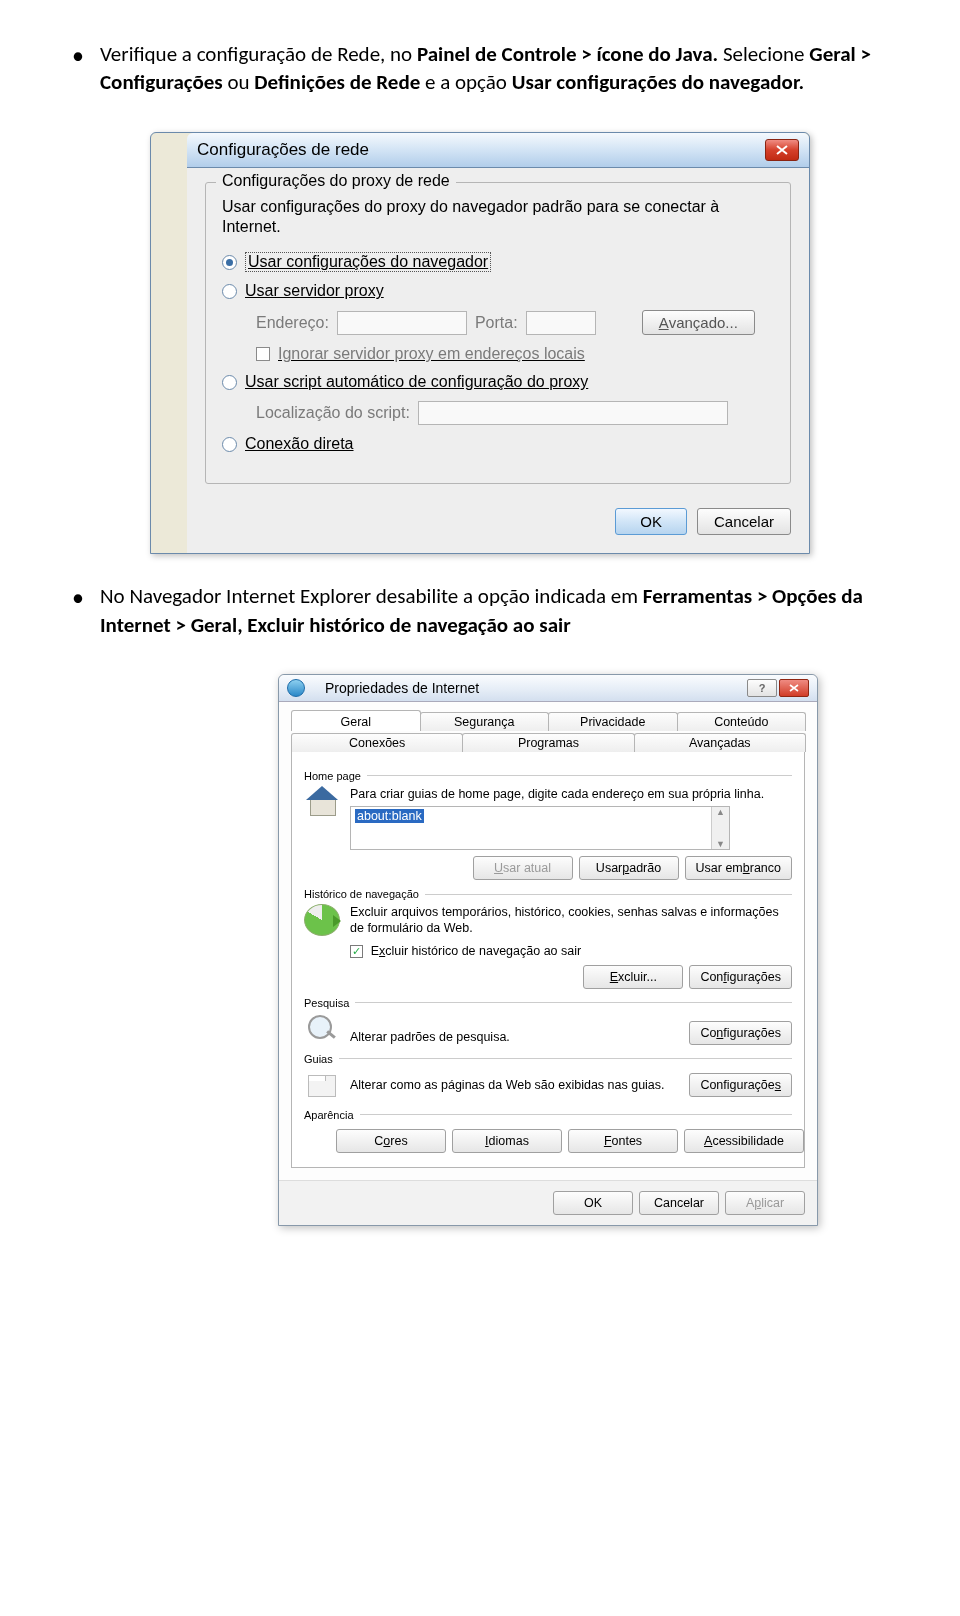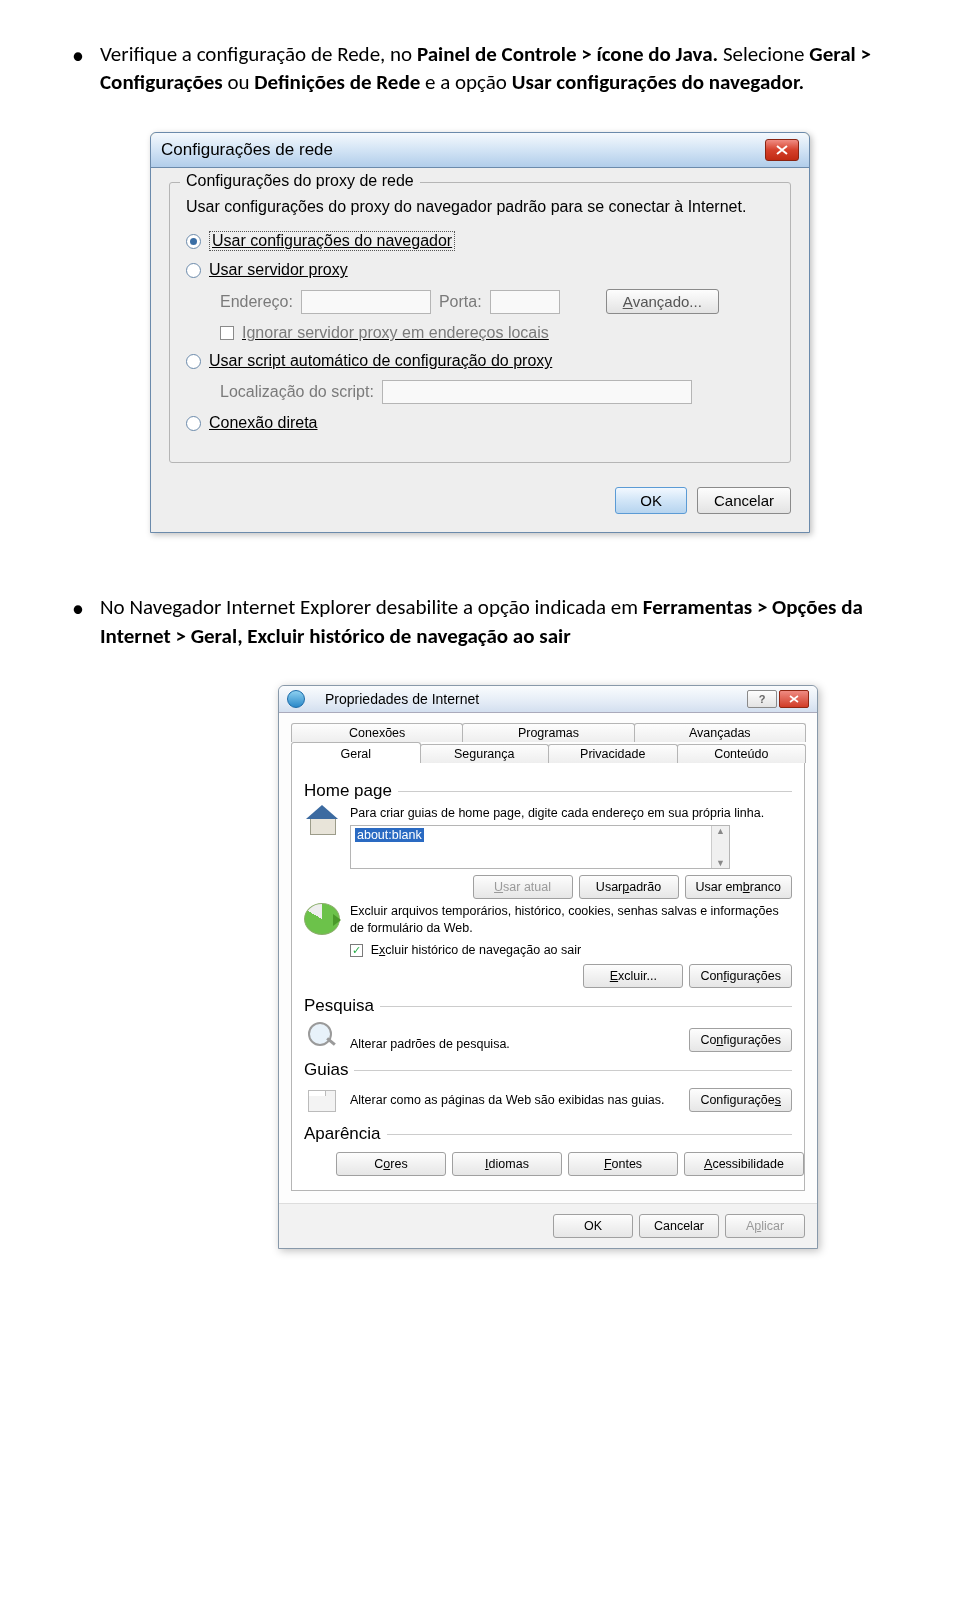--- a/index.html
+++ b/index.html
@@ -27,29 +27,30 @@
     color: #000;
     position: absolute;
     left: -28px;
     top: 0;
     font-size: 24px;
   }
   .bold { font-weight: bold; }
 
   
   .dialog1 {
-    margin: 10px auto 60px auto;
+    margin: 10px auto 28px auto;
     width: 660px;
     border: 1px solid #6b8aab;
     border-radius: 6px 6px 0 0;
     background: #ece9d8;
     font-family: Tahoma, Arial, sans-serif;
     font-size: 16px;
     color: #000;
     box-shadow: 2px 2px 6px rgba(0,0,0,0.25);
+    padding-left: 36px;
   }
   .d1-title {
     background: linear-gradient(to bottom, #f5f9fd 0%, #d6e6f6 45%, #b1cdea 100%);
     border-bottom: 1px solid #6b8aab;
     border-radius: 6px 6px 0 0;
     padding: 6px 10px;
     display: flex;
     align-items: center;
     justify-content: space-between;
     font-size: 17px;
@@ -210,21 +211,21 @@
     margin-top: 0;
     padding-top: 4px;
   }
   .tab-row { display: flex; width: 100%; }
   .tab-content {
     border: 1px solid #b5b5b5;
     padding: 10px 12px 14px 12px;
     background: #fff;
     margin-top: -1px;
   }
-  .section-label { font-size: 17px; color: #000; }
+  .section-label { font-size: 11px; color: #000; }
   .section-line {
     display: flex; align-items: center; gap: 6px;
     margin: 8px 0 4px 0;
   }
   .section-line .hr {
     flex-grow: 1; height: 1px; background: #ccc;
   }
   .house-icon {
     width: 36px; height: 32px; flex-shrink: 0;
     position: relative;
@@ -428,29 +429,29 @@
         <svg width="10" height="8" viewBox="0 0 10 8">
             <path d="M1 1 L9 7 M9 1 L1 7" stroke="#fff" stroke-width="1.6"></path>
           </svg>
       </div>
     </div>
   </div>
   <div class="d2-body">
 
     <div class="tabs">
       <div class="tab-row">
-        <div class="tab"><span>Conexões</span></div>
-        <div class="tab"><span>Programas</span></div>
-        <div class="tab"><span>Avançadas</span></div>
-      </div>
-      <div class="tab-row">
         <div class="tab active"><span>Geral</span></div>
         <div class="tab"><span>Segurança</span></div>
         <div class="tab"><span>Privacidade</span></div>
         <div class="tab"><span>Conteúdo</span></div>
+      </div>
+      <div class="tab-row">
+        <div class="tab"><span>Conexões</span></div>
+        <div class="tab"><span>Programas</span></div>
+        <div class="tab"><span>Avançadas</span></div>
       </div>
     </div>
 
     <div class="tab-content">
 
       <div class="section-line">
         <span class="section-label">Home page</span>
         <div class="hr"></div>
       </div>
       <div class="d2-row">
@@ -465,20 +466,24 @@
               </div>
           </div>
         </div>
       </div>
       <div class="btn-row">
         <div class="d2-btn dis"><span class="u">U</span>sar atual</div>
         <div class="d2-btn">Usar <span class="u">p</span>adrão</div>
         <div class="d2-btn">Usar em <span class="u">b</span>ranco</div>
       </div>
 
+      <div class="section-line">
+        <span class="section-label">Histórico de navegação</span>
+        <div class="hr"></div>
+      </div>
       <div class="d2-row">
         <div class="hist-icon"></div>
         <div style="flex-grow:1">
           <div class="d2-text">Excluir arquivos temporários, histórico, cookies, senhas salvas e informações de formulário da Web.</div>
           <div style="margin-top:6px">
             <span class="check-small">✓</span>
             <span class="d2-text">E<span class="u">x</span>cluir histórico de navegação ao sair</span>
           </div>
         </div>
       </div>

